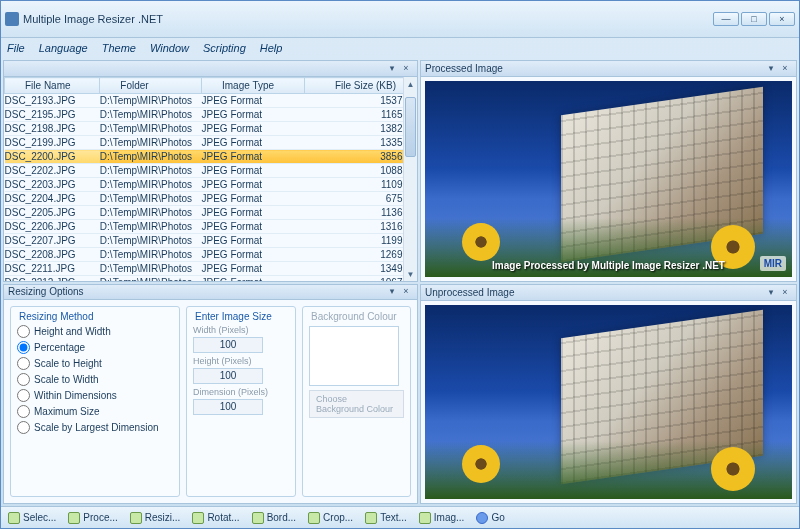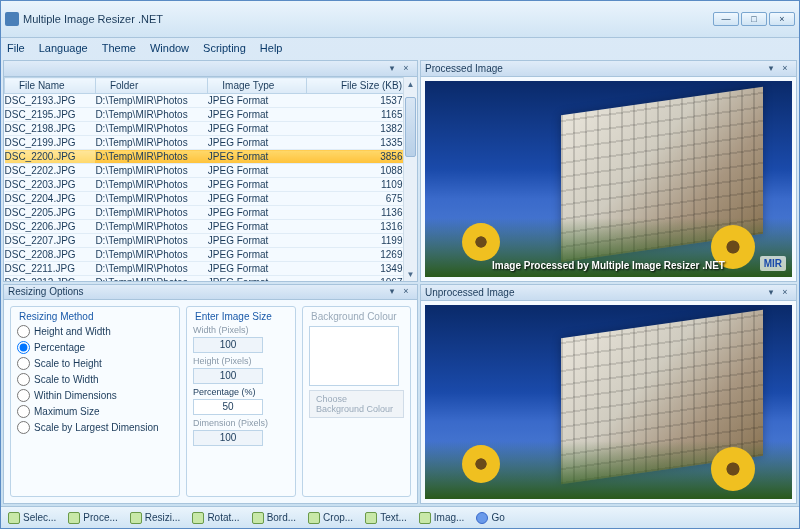--- a/index.html
+++ b/index.html
@@ -3,34 +3,34 @@
 <meta charset="utf-8">
 <style>
 * { box-sizing: border-box; margin: 0; padding: 0; font-family: "Segoe UI", Tahoma, sans-serif; }
 body { width: 800px; height: 529px; overflow: hidden; background: #e8f0f8; }
 .window { width: 100%; height: 100%; border: 1px solid #5a8bc4; background: linear-gradient(#dceaf7,#c8dff0); display: flex; flex-direction: column; }
 .titlebar { height: 22px; display: flex; align-items: center; padding: 18px 4px; font-size: 11px; color: #1a3a5a; background: linear-gradient(#eaf4fc,#d0e4f4); border-bottom: 1px solid #a8c4dc; }
 .titlebar .ticon { width: 14px; height: 14px; margin-right: 4px; background: #4a7fb8; border-radius: 2px; }
 .titlebar .spacer { flex: 1; }
 .winbtn { width: 26px; height: 14px; margin-left: 2px; border: 1px solid #7aa6d0; background: linear-gradient(#f0f8ff,#d0e4f4); border-radius: 2px; display:flex; align-items:center; justify-content:center; font-size:9px; color:#2a4a6a; cursor:pointer; }
 .menubar { height: 20px; display: flex; align-items: center; padding: 0 6px; font-size: 11px; color: #0a3a6a; }
-.menubar span { margin-right: 14px; cursor:pointer; }
+.menubar span { margin-right: 14px; cursor:pointer;font-style:italic; }
 .content { flex: 1; display: grid; grid-template-columns: 415px 1fr; grid-template-rows: 1fr 220px; gap: 2px; padding: 2px; min-height: 0; }
 .panel { background: #f4faff; border: 1px solid #a8c4dc; display: flex; flex-direction: column; min-height: 0; }
 .panel.filelist { grid-column: 1; grid-row: 1; }
 .panel.resizing { grid-column: 1; grid-row: 2; }
 .panel.processed { grid-column: 2; grid-row: 1; }
 .panel.unprocessed { grid-column: 2; grid-row: 2; }
 .panelhdr { height: 16px; font-size: 10px; padding: 0 4px; background: linear-gradient(#e0ecf8,#c8dcf0); border-bottom: 1px solid #a8c4dc; display:flex; align-items:center; color:#1a3a5a; }
 .panelhdr .spacer { flex:1; }
 .panelhdr .pbtn { width: 14px; height: 12px; font-size: 9px; text-align:center; cursor:pointer; color:#3a5a7a; }
 .panelbody { flex:1; overflow:hidden; position:relative; }
 .tablewrap { height:100%; overflow-y:auto; overflow-x:hidden; }
 table { width: 100%; border-collapse: collapse; font-size: 10px; color: #1a3a5a; }
-th { background: linear-gradient(#f0f8ff,#dceaf7); border: 1px solid #bcd4e8; padding: 2px 14px; font-weight: normal; text-align: left; position: sticky; top:0; }
+th { background: linear-gradient(#f0f8ff,#dceaf7); border: 1px solid #bcd4e8; padding: 2px 20px; font-weight: normal; text-align: left; position: sticky; top:0; }
 th:nth-child(4){ text-align:right; }
 td { padding: 1px 0; border-bottom: 1px solid #e0ecf6; white-space: nowrap; }
 td:nth-child(4){ text-align:right; padding-right: 14px; }
 tr.sel td { background: linear-gradient(#ffd86a,#ffc23a); }
 tr.sel td:first-child { background: linear-gradient(#ffe69a,#ffd86a); }
 .imgholder { width:100%; height:100%; padding:4px; }
 .fakeimg { width:100%; height:100%; position:relative; overflow:hidden; background: linear-gradient(180deg,#0a2a6a 0%, #1a4aaa 45%, #3a6aca 60%, #5a8ada 100%); }
 .building { position:absolute; right:8%; top:10%; width:55%; height:75%; background: linear-gradient(135deg,#e8e4da 0%, #d0ccc0 40%, #a89680 70%, #8a7454 100%); transform: skewY(-8deg); box-shadow: 0 0 10px rgba(0,0,0,.3); }
 .building::before { content:""; position:absolute; inset:0; background: repeating-linear-gradient(90deg, rgba(0,0,0,.15) 0 2px, transparent 2px 12px), repeating-linear-gradient(0deg, rgba(0,0,0,.12) 0 2px, transparent 2px 14px); }
 .flower { position:absolute; width:38px; height:38px; border-radius:50%; background: radial-gradient(circle,#6a4a1a 0 20%, #f0c020 22% 100%); }
@@ -271,24 +271,20 @@
         <div class="group g2">
           <div class="grouptitle">Enter Image Size</div>
           <div class="field">
               <label>Width (Pixels)</label>
               <div class="numbox">100</div>
             </div>
           <div class="field">
               <label>Height (Pixels)</label>
               <div class="numbox">100</div>
             </div>
-          <div class="field active">
-              <label>Percentage (%)</label>
-              <div class="numbox">50</div>
-            </div>
           <div class="field">
               <label>Dimension (Pixels)</label>
               <div class="numbox">100</div>
             </div>
         </div>
         <div class="group g3">
           <div class="grouptitle dim">Background Colour</div>
           <div class="bgswatch"></div>
           <div class="bgbtn">Choose Background Colour</div>
         </div>

